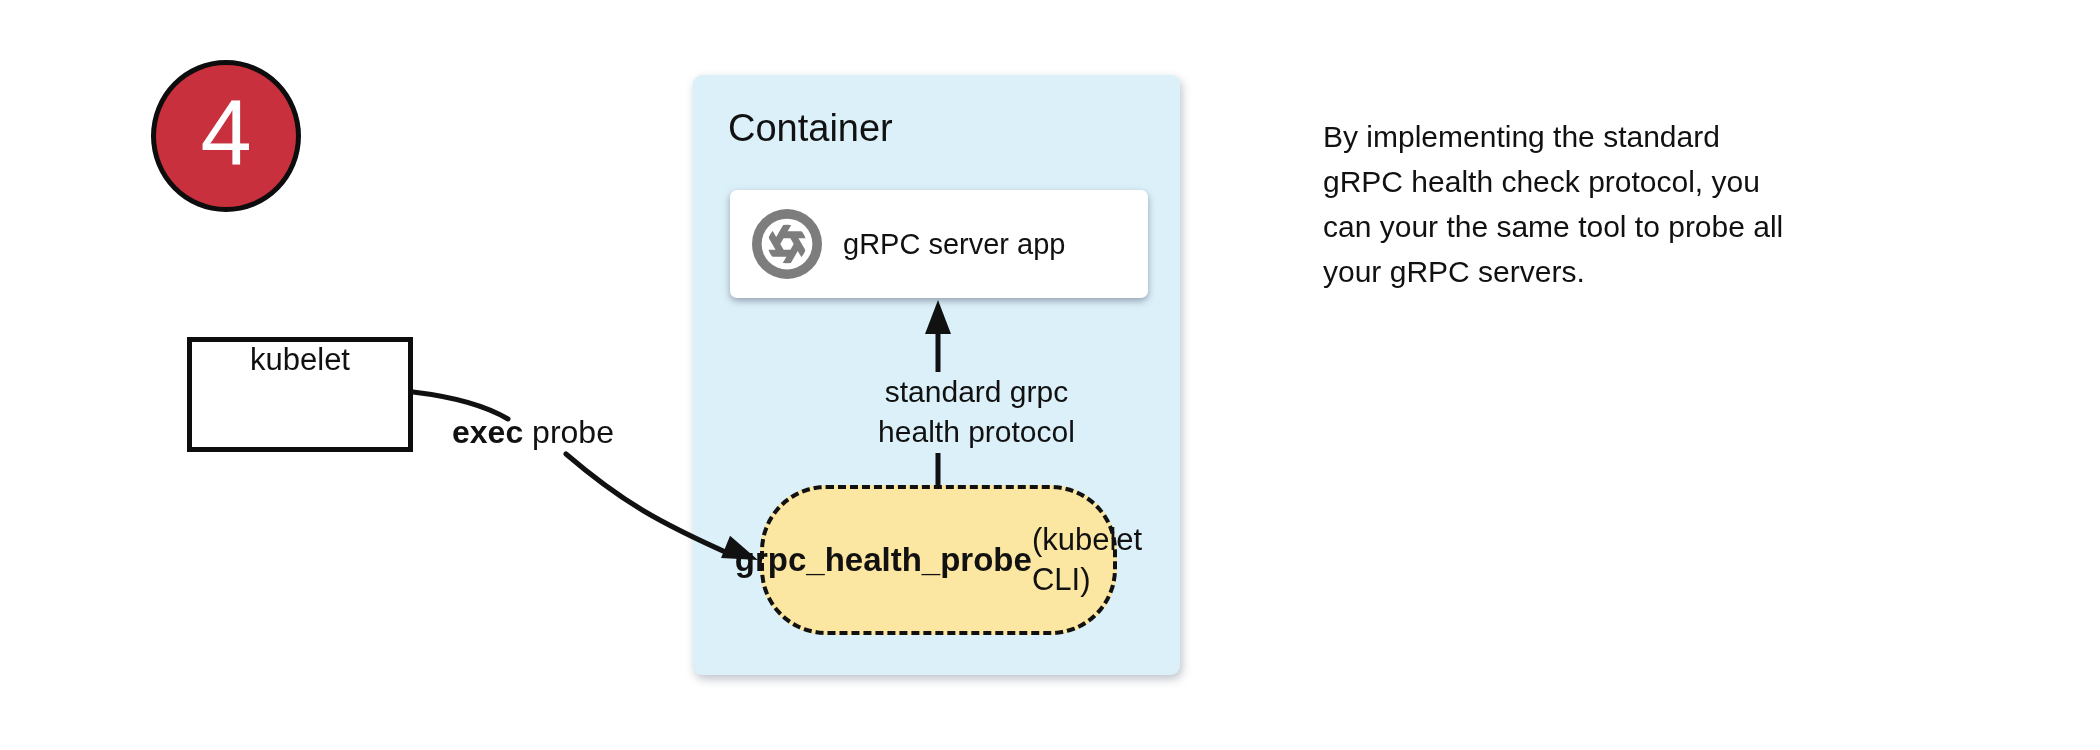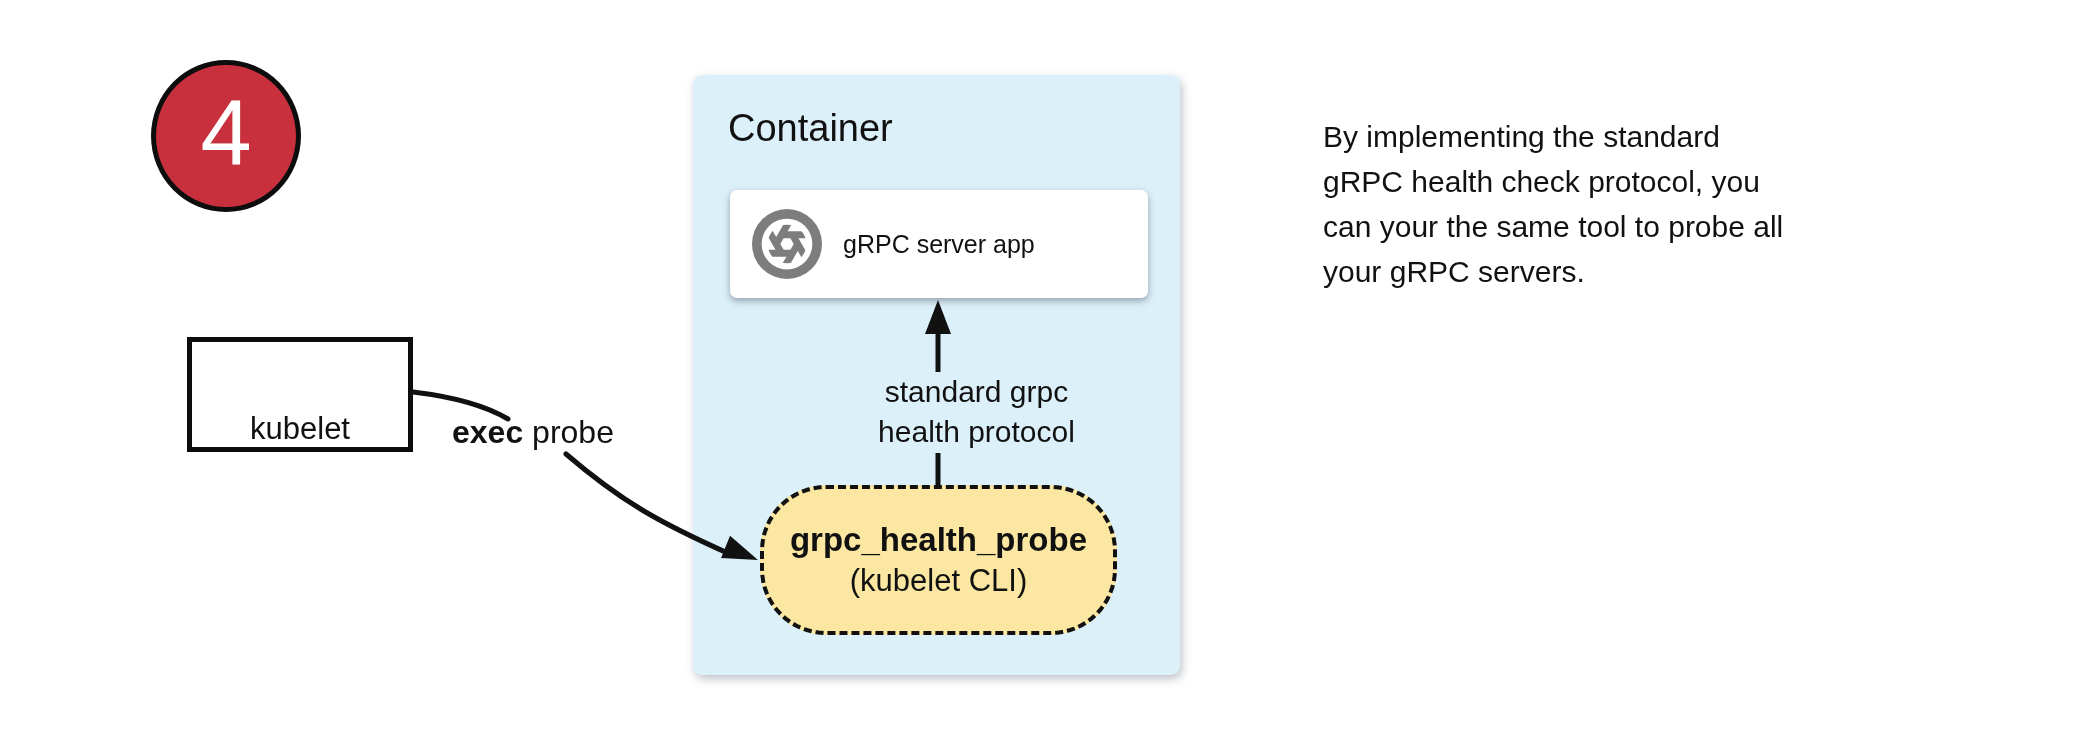--- a/index.html
+++ b/index.html
@@ -41,21 +41,21 @@
     padding-bottom: 8px;
   }
 
   
   .kubelet-box {
     position: absolute;
     left: 187px; top: 337px;
     width: 226px; height: 115px;
     background: #ffffff;
     border: 5px solid #0d0d0d;
-    display: flex; align-items: flex-end; justify-content: center;
+    display: flex; align-items: flex-start; justify-content: center;
     z-index: 2;
   }
   .kubelet-box .lbl { font-size: 31px; }
 
   
   .exec-label {
     position: absolute;
     left: 452px; top: 414px;
     font-size: 32px;
     white-space: nowrap;
@@ -84,21 +84,21 @@
     position: absolute;
     left: 37px; top: 115px;
     width: 418px; height: 108px;
     background: #ffffff;
     border-radius: 7px;
     box-shadow: 0 3px 7px rgba(90,100,115,0.55);
     display: flex; align-items: center;
     padding-left: 22px;
     gap: 21px;
   }
-  .server-box .lbl { font-size: 25px; }
+  .server-box .lbl { font-size: 29px; }
   .aperture { flex: 0 0 auto; display: block; }
 
   
   .protocol-label {
     position: absolute;
     left: 0; top: 297px;
     width: 487px;
     text-align: center;
     font-size: 30px;
     line-height: 40px;
@@ -106,21 +106,21 @@
   }
 
   
   .probe-pill {
     position: absolute;
     left: 67px; top: 410px;
     width: 357px; height: 150px;
     background: #FBE7A1;
     border: 4px dashed #111;
     border-radius: 66px;
-    display: flex; flex-direction: column;
+    display: flex; 
     align-items: center; justify-content: center;
   }
   .probe-pill .title { font-size: 33px; font-weight: bold; line-height: 42px; }
   .probe-pill .subtitle { font-size: 31px; line-height: 40px; }
 
   
   .caption {
     position: absolute;
     left: 1323px; top: 114px;
     width: 600px;

